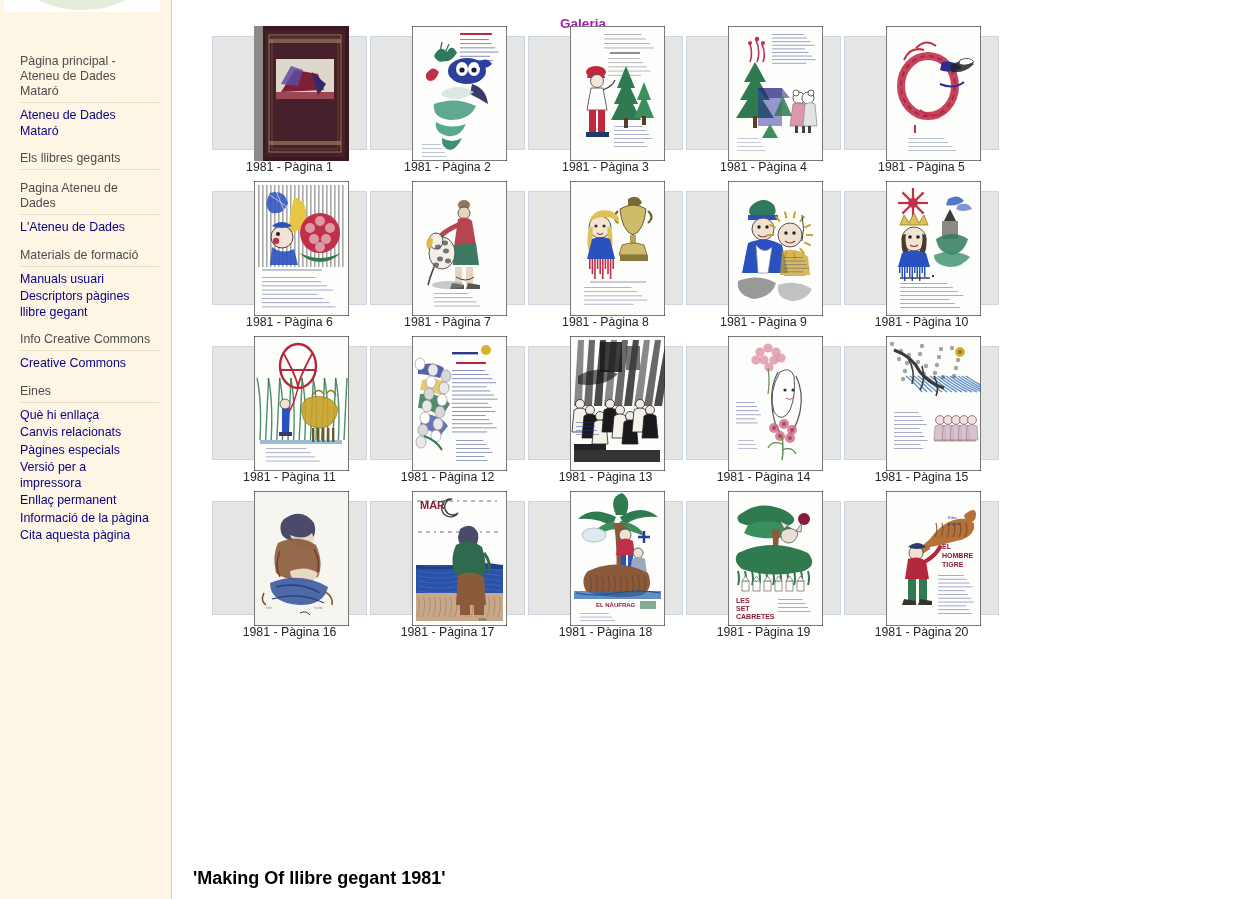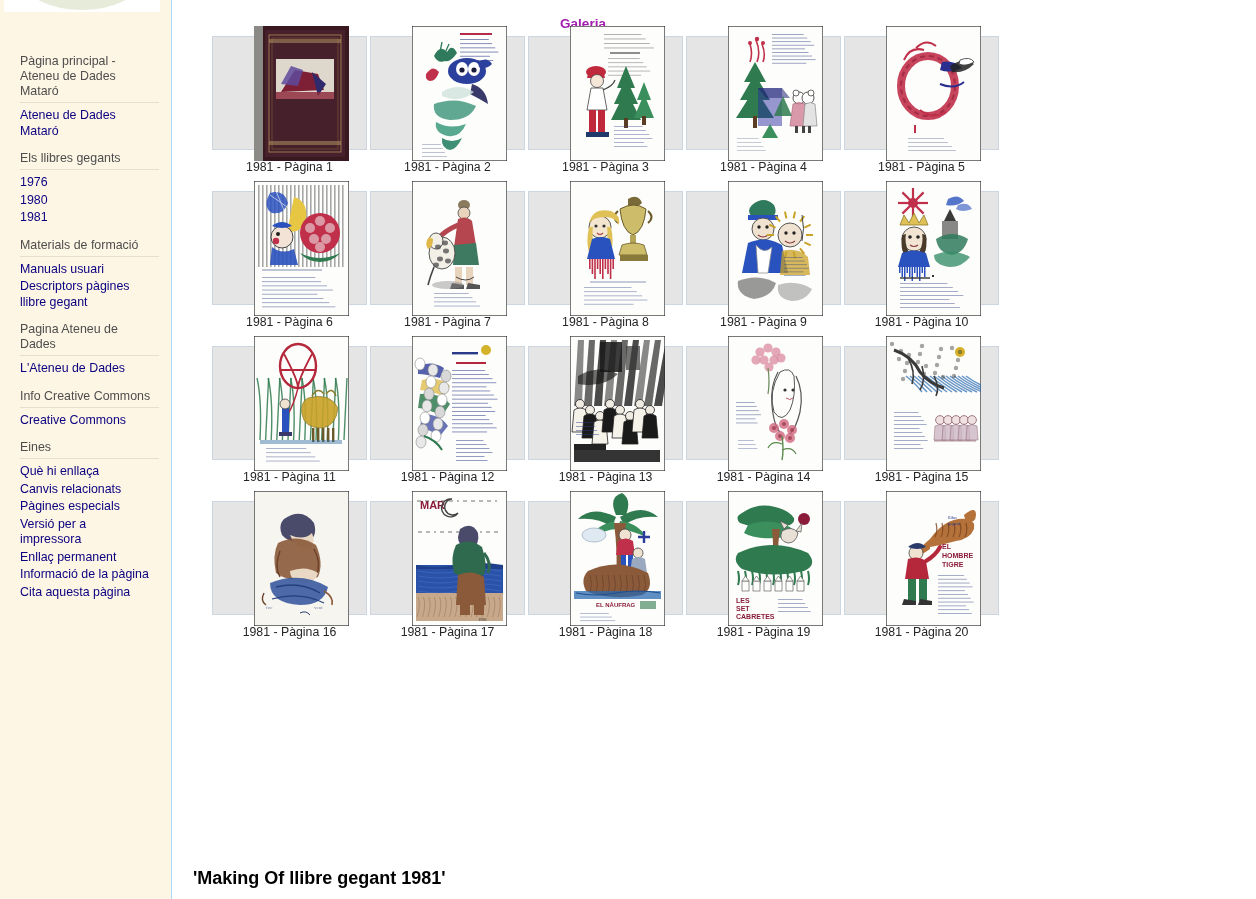--- a/index.html
+++ b/index.html
@@ -138,50 +138,39 @@
 Mataró</div>
           <ul class="plinks">
             <li>
               <a href="#">Ateneu de Dades
 Mataró</a>
             </li>
           </ul>
         </div>
         <div class="portlet">
           <div class="portlet-h">Els llibres gegants</div>
+        </div>
+        <div class="portlet">
+          <div class="portlet-h">Pagina Ateneu de
+Dades</div>
           <ul class="plinks">
             <li>
-              <a href="#">1976</a>
-            </li>
-            <li>
-              <a href="#">1980</a>
-            </li>
-            <li>
-              <a href="#">1981</a>
+              <a href="#">L'Ateneu de Dades</a>
             </li>
           </ul>
         </div>
         <div class="portlet">
           <div class="portlet-h">Materials de formació</div>
           <ul class="plinks">
             <li>
               <a href="#">Manuals usuari</a>
             </li>
             <li>
               <a href="#">Descriptors pàgines
 llibre gegant</a>
-            </li>
-          </ul>
-        </div>
-        <div class="portlet">
-          <div class="portlet-h">Pagina Ateneu de
-Dades</div>
-          <ul class="plinks">
-            <li>
-              <a href="#">L'Ateneu de Dades</a>
             </li>
           </ul>
         </div>
         <div class="portlet">
           <div class="portlet-h">Info Creative Commons</div>
           <ul class="plinks">
             <li>
               <a href="#">Creative Commons</a>
             </li>
           </ul>

